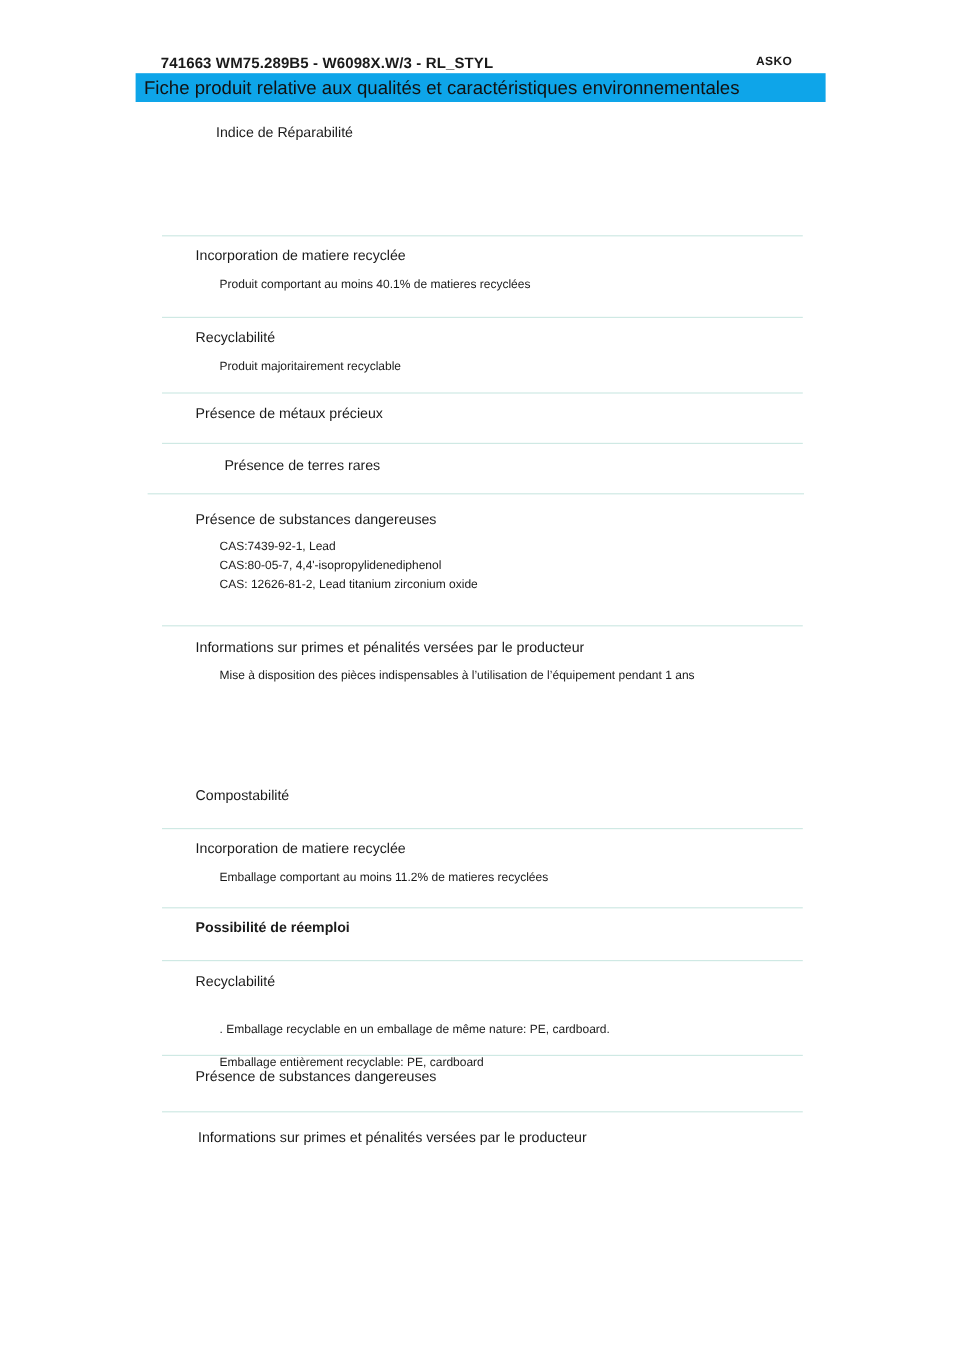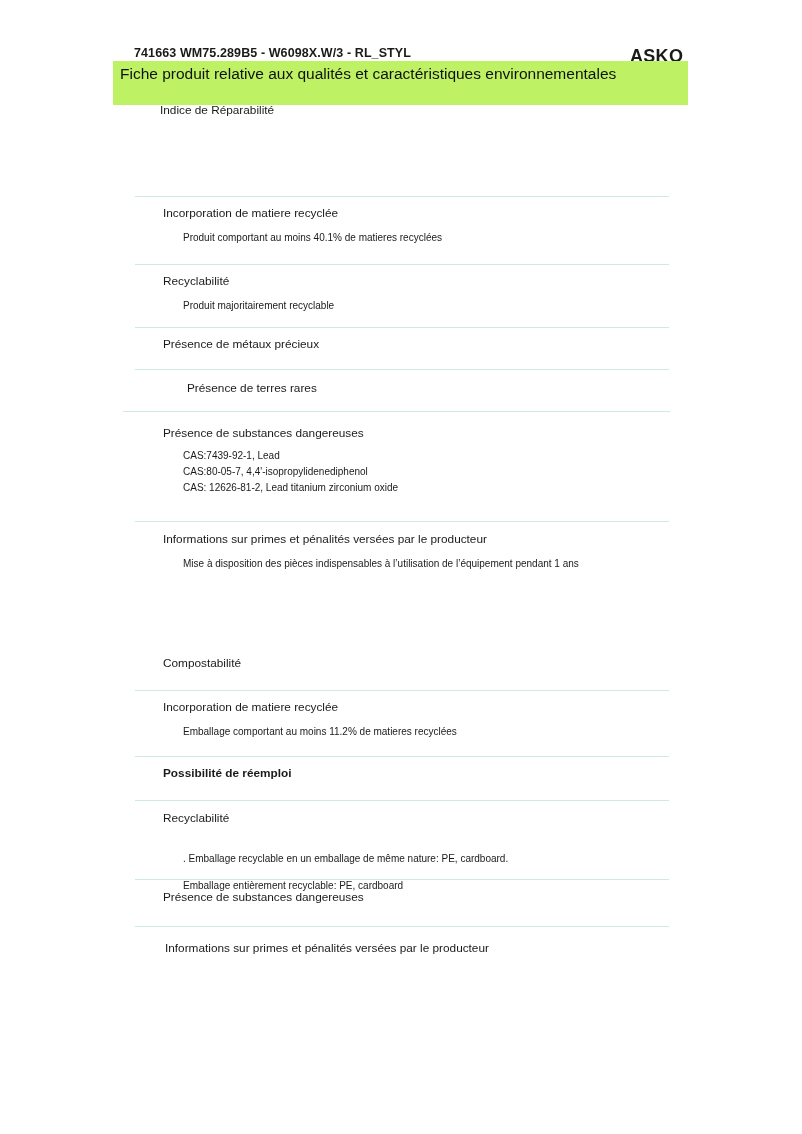--- a/index.html
+++ b/index.html
@@ -38,33 +38,33 @@
     top: 0;
     font-size: 12.5px;
     font-weight: bold;
     letter-spacing: 0.1px;
     white-space: nowrap;
   }
   .doc-header .brand {
     position: absolute;
     left: 630px;
     top: 0;
-    font-size: 18px;
+    font-size: 10px;
     font-weight: bold;
     letter-spacing: 0.3px;
     white-space: nowrap;
   }
 
   
   .banner {
     position: absolute;
     left: 113px;
     width: 575px;
-    height: 44px;
-    background: #bef264;
+    height: 24px;
+    background: #0ea5e9;
     box-sizing: border-box;
   }
   .banner .banner-text {
     position: absolute;
     left: 7px;
     top: 4px;
     font-size: 15.5px;
     font-weight: 400;
     color: #111111;
     white-space: nowrap;
@@ -102,21 +102,21 @@
 
   <div class="doc-header">
     <span class="ref">741663 WM75.289B5 - W6098X.W/3 - RL_STYL</span>
     <span class="brand">ASKO</span>
   </div>
 
   <div class="banner" style="top:61px;">
     <span class="banner-text">Fiche produit relative aux qualités et caractéristiques environnementales</span>
   </div>
 
-  <span class="row-label" style="left:160px; top:103px;">Indice de Réparabilité</span>
+  <span class="row-label" style="left:180px; top:103px;">Indice de Réparabilité</span>
   <div class="divider" style="top:196px;"></div>
 
   <span class="row-label" style="left:163px; top:206px;">Incorporation de matiere recyclée</span>
   <span class="row-detail" style="left:183px; top:232px;">Produit comportant au moins 40.1% de matieres recyclées</span>
   <div class="divider" style="top:264px;"></div>
 
   <span class="row-label" style="left:163px; top:274px;">Recyclabilité</span>
   <span class="row-detail" style="left:183px; top:300px;">Produit majoritairement recyclable</span>
   <div class="divider" style="top:327px;"></div>
 

